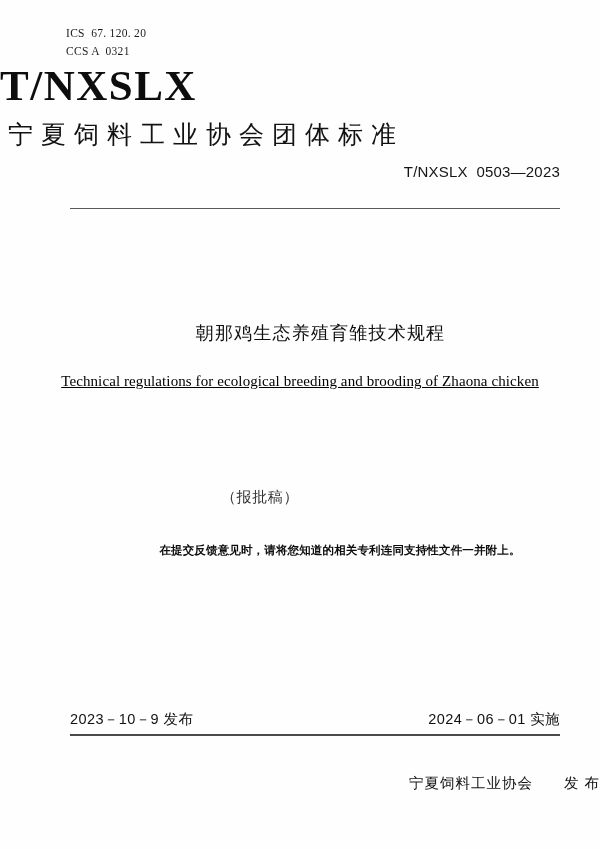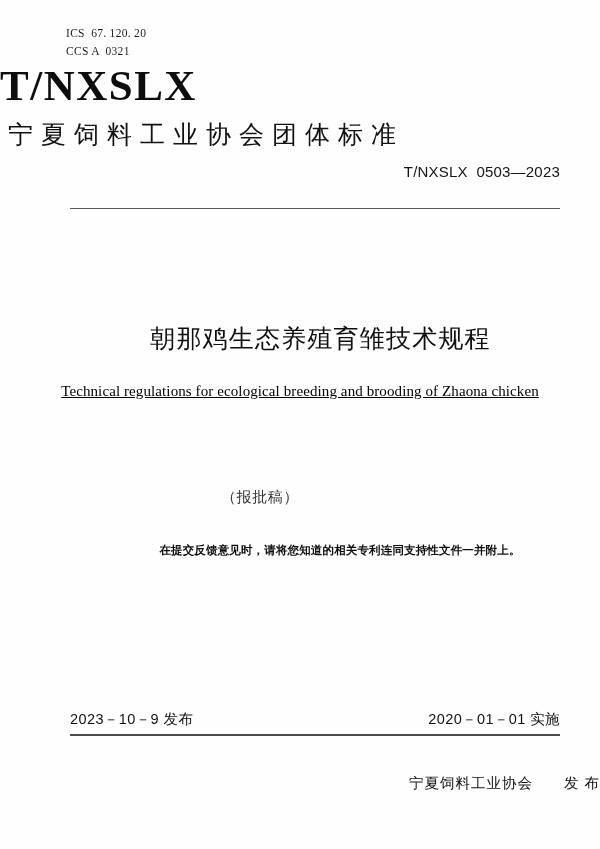--- a/index.html
+++ b/index.html
@@ -90,21 +90,21 @@
   
   .title-block {
     position: absolute;
     left: 0;
     top: 322px;
     width: 600px;
     text-align: center;
   }
   .doc-title-cn {
     font-family: "Liberation Sans", "DejaVu Sans", sans-serif;
-    font-size: 25px;
+    font-size: 18px;
     font-weight: 500;
     letter-spacing: 1.2px;
     color: #0f0f0f;
     line-height: 1.3;
     margin-left: 41px;
   }
   .doc-title-en {
     margin-top: 26px;
     font-family: "Liberation Serif", "DejaVu Serif", serif;
     font-size: 15px;
@@ -207,20 +207,20 @@
     <div class="doc-title-cn">朝那鸡生态养殖育雏技术规程</div>
     <div class="doc-title-en">Technical regulations for ecological breeding and brooding of Zhaona chicken</div>
   </div>
 
   <div class="draft-stage">（报批稿）</div>
 
   <div class="patent-notice">在提交反馈意见时，请将您知道的相关专利连同支持性文件一并附上。</div>
 
   <div class="footer-dates">
     <div class="date-item">2023－10－9 发布</div>
-    <div class="date-item">2020－01－01 实施</div>
+    <div class="date-item">2024－06－01 实施</div>
   </div>
 
   <div class="rule-bottom"></div>
 
   <div class="publisher">宁夏饲料工业协会　　发 布</div>
 
 </div>
 
 </body></html>

